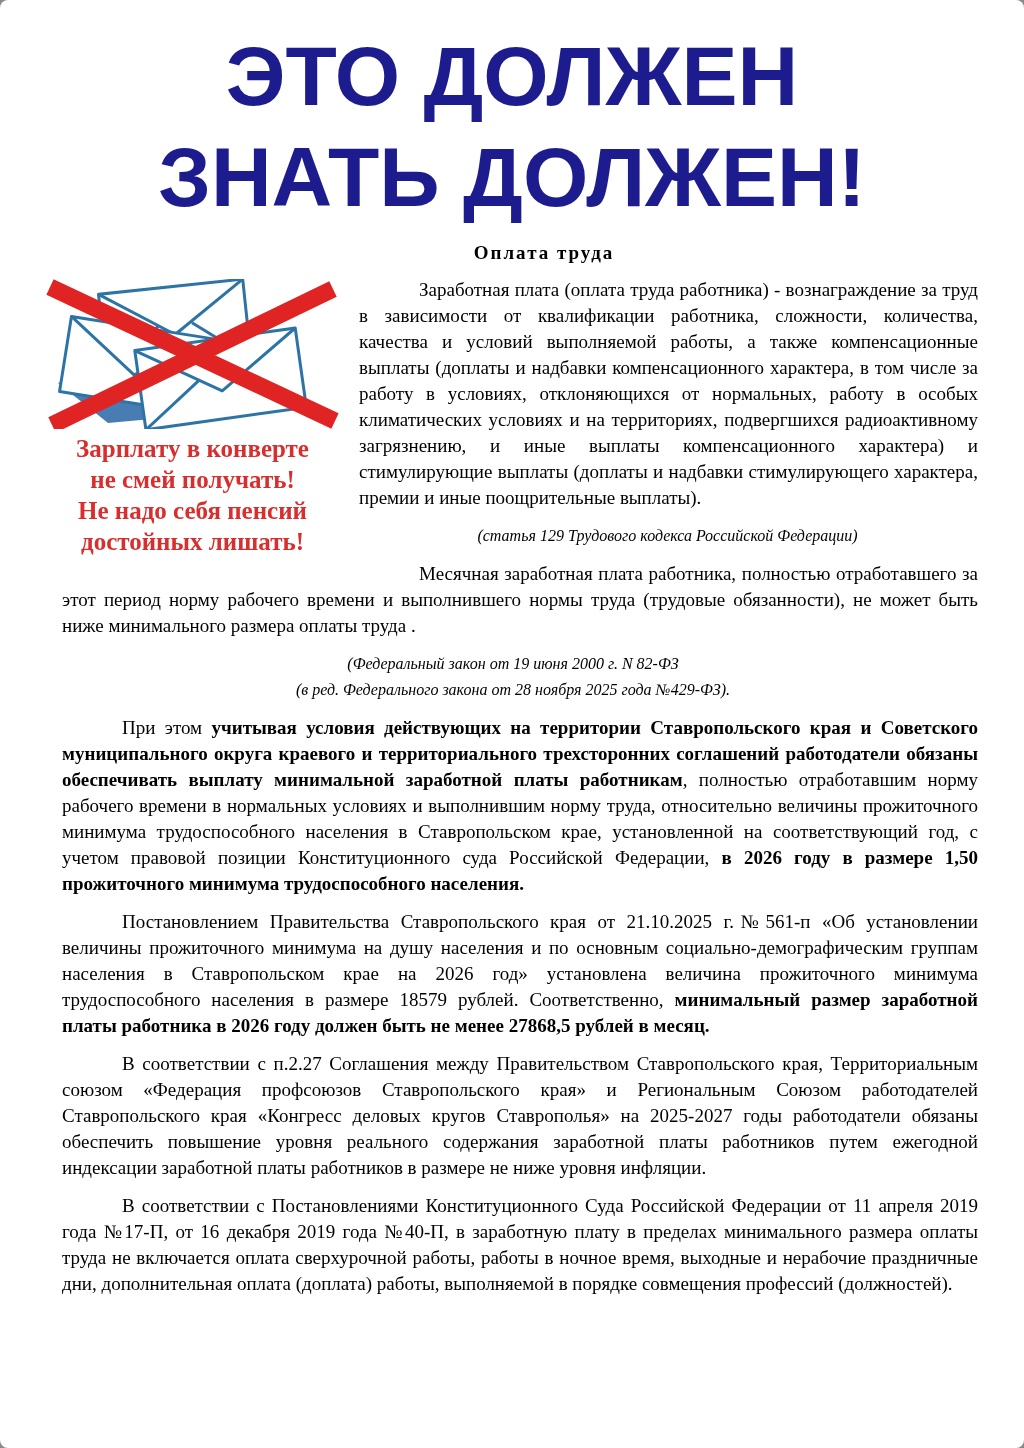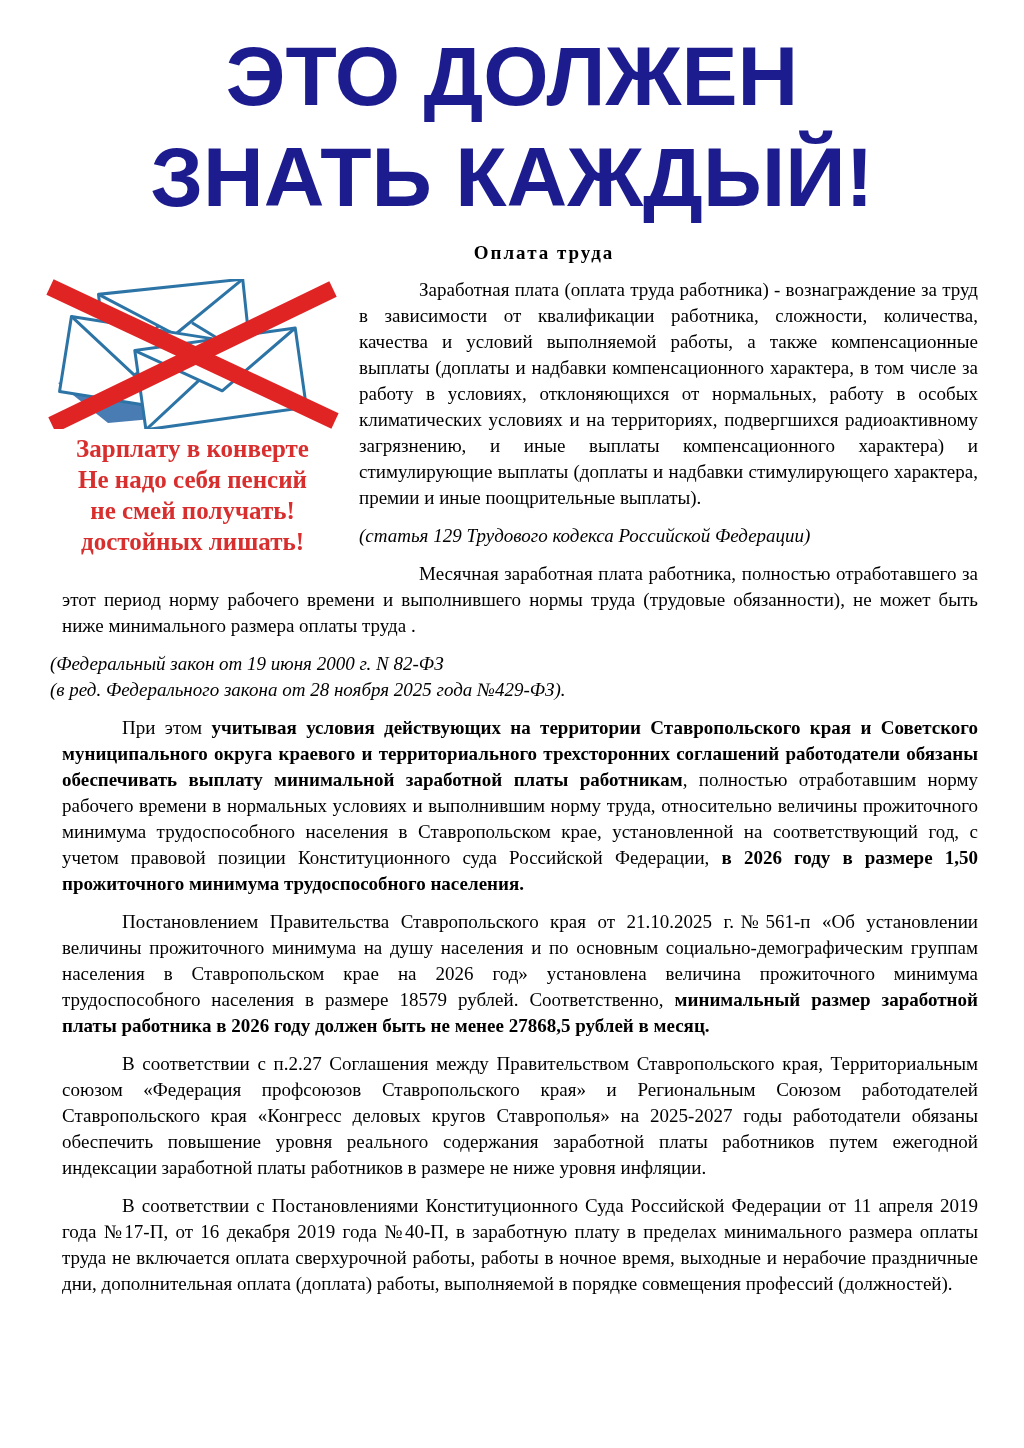--- a/index.html
+++ b/index.html
@@ -14,20 +14,21 @@
   html,body{margin:0;padding:0;}
   body{background:#888;}
   .page{
     position:relative;
     width:1024px;height:1448px;
     margin:0 auto;
     background:var(--page-bg);
     overflow:hidden;
     font-family:"Liberation Serif","DejaVu Serif",serif;
     color:var(--text-black);
+    border-radius:8px;
   }
   .title{
     margin:26px 0 0 0;
     text-align:center;
     font-family:"Liberation Sans","DejaVu Sans",sans-serif;
     font-weight:bold;
     font-size:84px;
     line-height:101px;
     color:var(--title-blue);
     letter-spacing:0;
@@ -65,36 +66,36 @@
   p.para{
     margin:12px;
     font-size:19px;
     line-height:26px;
     text-align:justify;
   }
   p.indent{text-indent:60px;}
   p.cite{
     margin:0;
     padding-right:14px;
-    font-size:19px;
+    font-size:16px;
     line-height:26px;
     font-style:italic;
-    text-align:left;
+    text-align:center;
   }
   .gap-s{margin-top:12px;}
   .gap-m{margin-top:14px;}
   .gap-l{margin-top:18px;}
   .b{font-weight:bold;}
 </style>
 </head>
 <body>
 
 <div class="page">
 
-  <h1 class="title"><span>ЭТО ДОЛЖЕН</span><br><span>ЗНАТЬ КАЖДЫЙ!</span></h1>
+  <h1 class="title"><span>ЭТО ДОЛЖЕН</span><br><span>ЗНАТЬ ДОЛЖЕН!</span></h1>
 
   <div class="subtitle">Оплата труда</div>
 
   <div class="content">
 
     <figure class="no-envelope">
       <svg viewBox="0 0 305 150" aria-hidden="true">
         <polygon class="env-shadow" points="18,104 148,60 242,128 68,144"></polygon>
         <g transform="rotate(-6 130 45)">
           <rect class="env" x="62" y="8" width="145" height="80"></rect>
@@ -108,22 +109,22 @@
         <g transform="rotate(-8 180 103)">
           <rect class="env" x="100" y="60" width="162" height="80"></rect>
           <path class="env-line" d="M100,60 L181,112 L262,60"></path>
           <path class="env-line" d="M100,140 L160,98 M262,140 L203,98"></path>
         </g>
         <path class="cross" d="M10,8 L295,142"></path>
         <path class="cross" d="M293,10 L12,146"></path>
       </svg>
       <figcaption class="warning">
         <div>Зарплату в конверте</div>
+        <div>не смей получать!</div>
         <div>Не надо себя пенсий</div>
-        <div>не смей получать!</div>
         <div>достойных лишать!</div>
       </figcaption>
     </figure>
 
     <p class="para indent"><span>Заработная плата (оплата труда работника) - вознаграждение за труд в зависимости от квалификации работника, сложности, количества, качества и условий выполняемой работы, а также компенсационные выплаты (доплаты и надбавки компенсационного характера, в том числе за работу в условиях, отклоняющихся от нормальных, работу в особых климатических условиях и на территориях, подвергшихся радиоактивному загрязнению, и иные выплаты компенсационного характера) и стимулирующие выплаты (доплаты и надбавки стимулирующего характера, премии и иные поощрительные выплаты).</span></p>
     <p class="cite">(статья 129 Трудового кодекса Российской Федерации)</p>
 
     <p class="para indent gap-s"><span>Месячная заработная плата работника, полностью отработавшего за этот период норму рабочего времени и выполнившего нормы труда (трудовые обязанности), не может быть ниже минимального размера оплаты труда .</span></p>
 
     <p class="cite">(Федеральный закон от 19 июня 2000 г. N 82-ФЗ</p>

